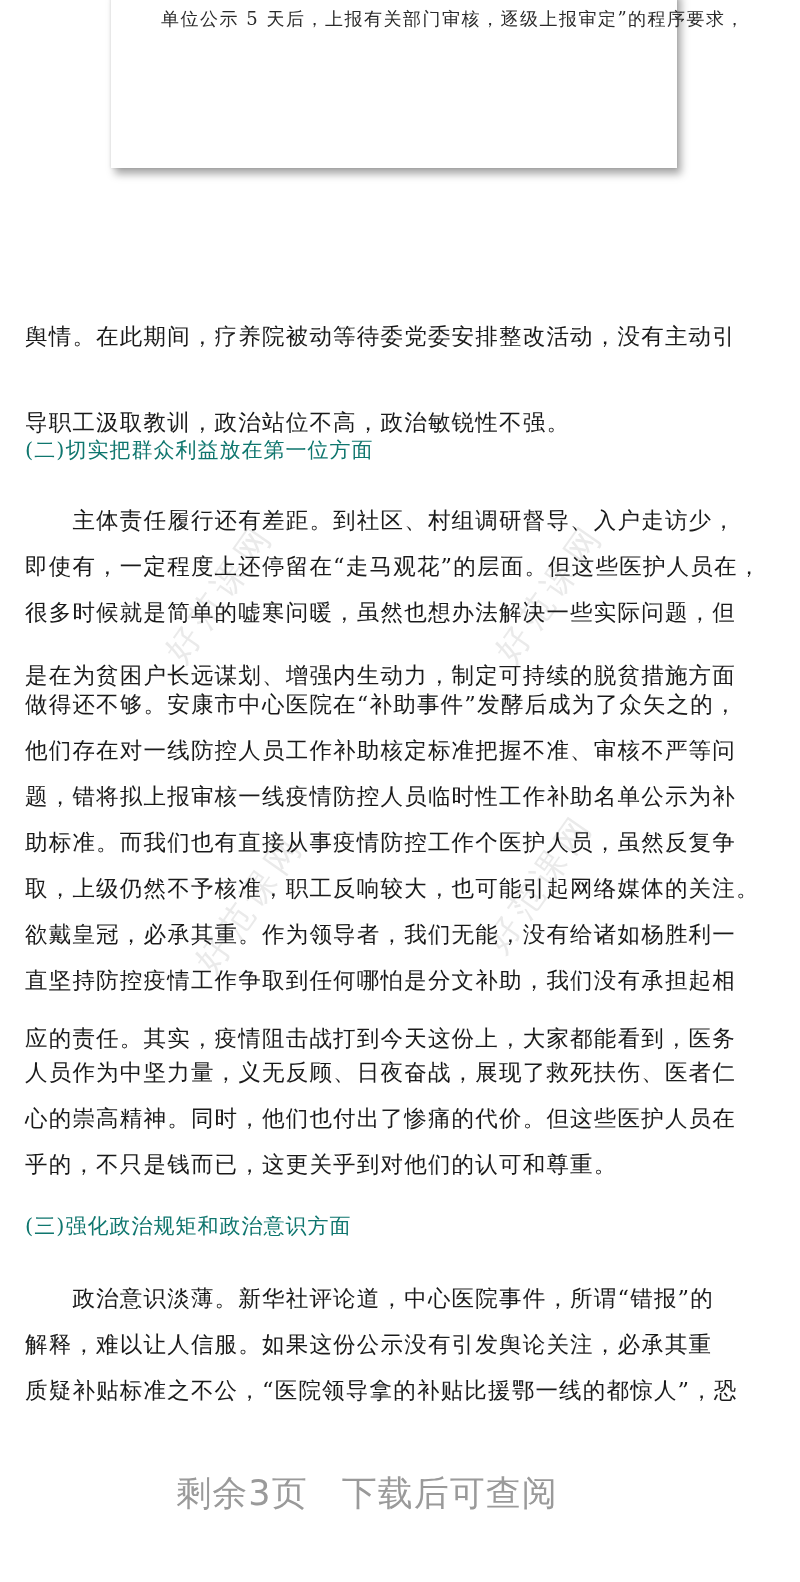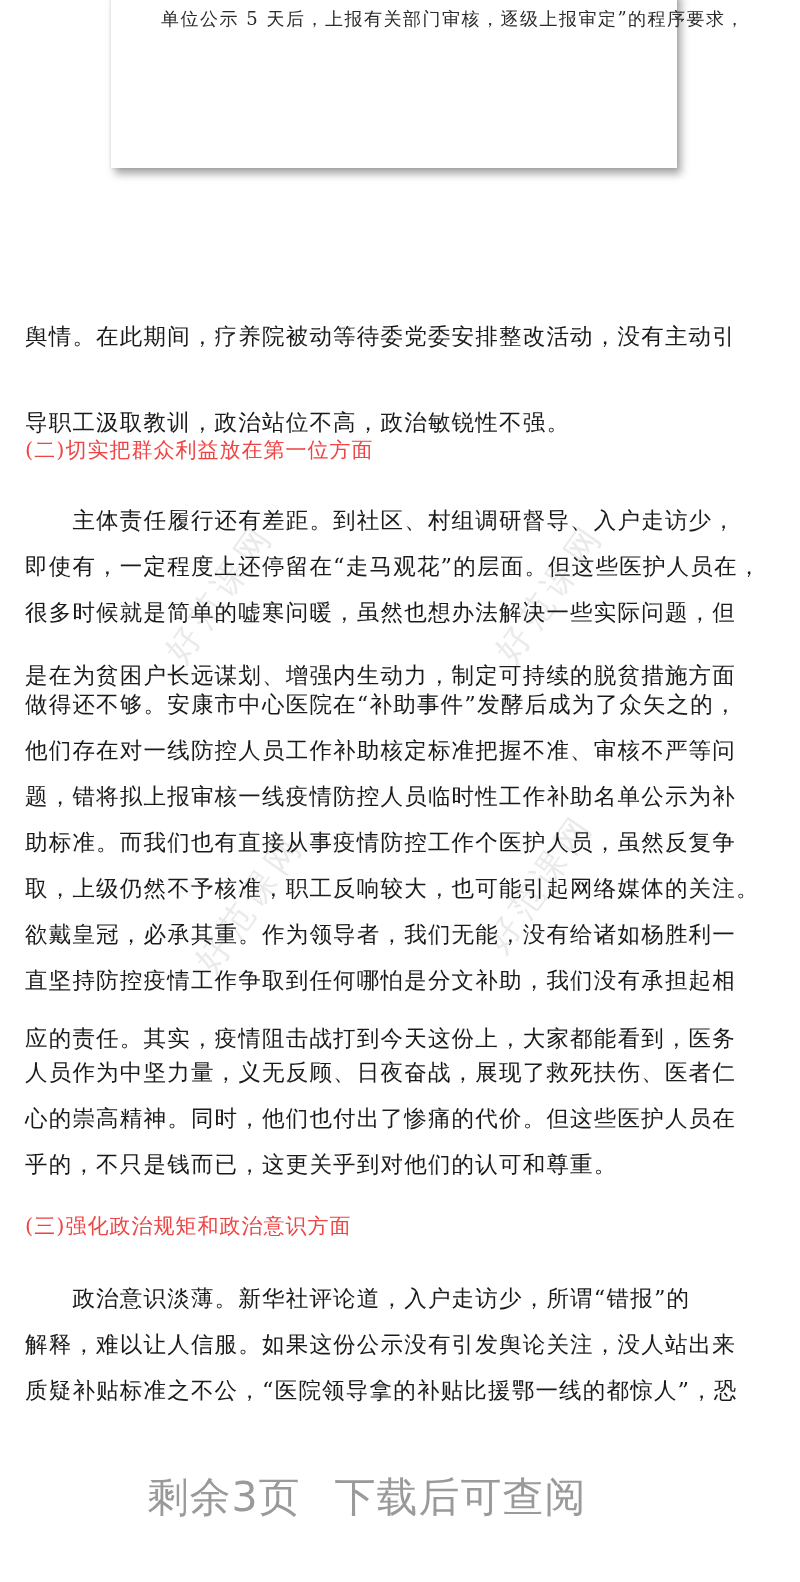--- a/index.html
+++ b/index.html
@@ -50,40 +50,40 @@
       white-space: nowrap;
       color: #1a1a1a;
     }
     .heading-line {
       position: absolute;
       left: 0;
       font-size: 21px;
       line-height: 30px;
       letter-spacing: 1px;
       white-space: nowrap;
-      color: #ef4444;
+      color: #0f766e;
     }
     .watermark {
       position: absolute;
       font-size: 34px;
       color: rgba(180,180,180,0.28);
       transform: rotate(-55deg);
       white-space: nowrap;
       letter-spacing: 6px;
       pointer-events: none;
       font-family: "DejaVu Sans", "Liberation Sans", sans-serif;
     }
     .remaining {
       position: absolute;
       left: 0;
       width: 734px;
       top: 1470px;
       text-align: center;
       font-family: "DejaVu Sans", "Liberation Sans", sans-serif;
-      font-size: 41px;
+      font-size: 35px;
       color: #9a9a9a;
       letter-spacing: 1px;
     }
     .remaining span + span { margin-left: 34px; }
   </style>
 </head>
 <body>
 
 <div class="page-card">
   <div class="card-line l1">单位公示 5 天后，上报有关部门审核，逐级上报审定”的程序要求，</div>
@@ -111,20 +111,20 @@
   <div class="para-line" style="top:553px;">取，上级仍然不予核准，职工反响较大，也可能引起网络媒体的关注。</div>
   <div class="para-line" style="top:599px;">欲戴皇冠，必承其重。作为领导者，我们无能，没有给诸如杨胜利一</div>
   <div class="para-line" style="top:645px;">直坚持防控疫情工作争取到任何哪怕是分文补助，我们没有承担起相</div>
   <div class="para-line" style="top:691px;margin-top:12px;">应的责任。其实，疫情阻击战打到今天这份上，大家都能看到，医务</div>
   <div class="para-line" style="top:737px;">人员作为中坚力量，义无反顾、日夜奋战，展现了救死扶伤、医者仁</div>
   <div class="para-line" style="top:783px;">心的崇高精神。同时，他们也付出了惨痛的代价。但这些医护人员在</div>
   <div class="para-line" style="top:829px;">乎的，不只是钱而已，这更关乎到对他们的认可和尊重。</div>
 
   <div class="heading-line" style="top:891px;">(三)强化政治规矩和政治意识方面</div>
 
-  <div class="para-line" style="top:963px;">　　政治意识淡薄。新华社评论道，入户走访少，所谓“错报”的</div>
-  <div class="para-line" style="top:1009px;">解释，难以让人信服。如果这份公示没有引发舆论关注，没人站出来</div>
+  <div class="para-line" style="top:963px;">　　政治意识淡薄。新华社评论道，中心医院事件，所谓“错报”的</div>
+  <div class="para-line" style="top:1009px;">解释，难以让人信服。如果这份公示没有引发舆论关注，必承其重</div>
   <div class="para-line" style="top:1055px;">质疑补贴标准之不公，“医院领导拿的补贴比援鄂一线的都惊人”，恐</div>
 </div>
 
 <div class="remaining">
   <span>剩余3页</span><span>下载后可查阅</span>
 </div>
 
 </body></html>

